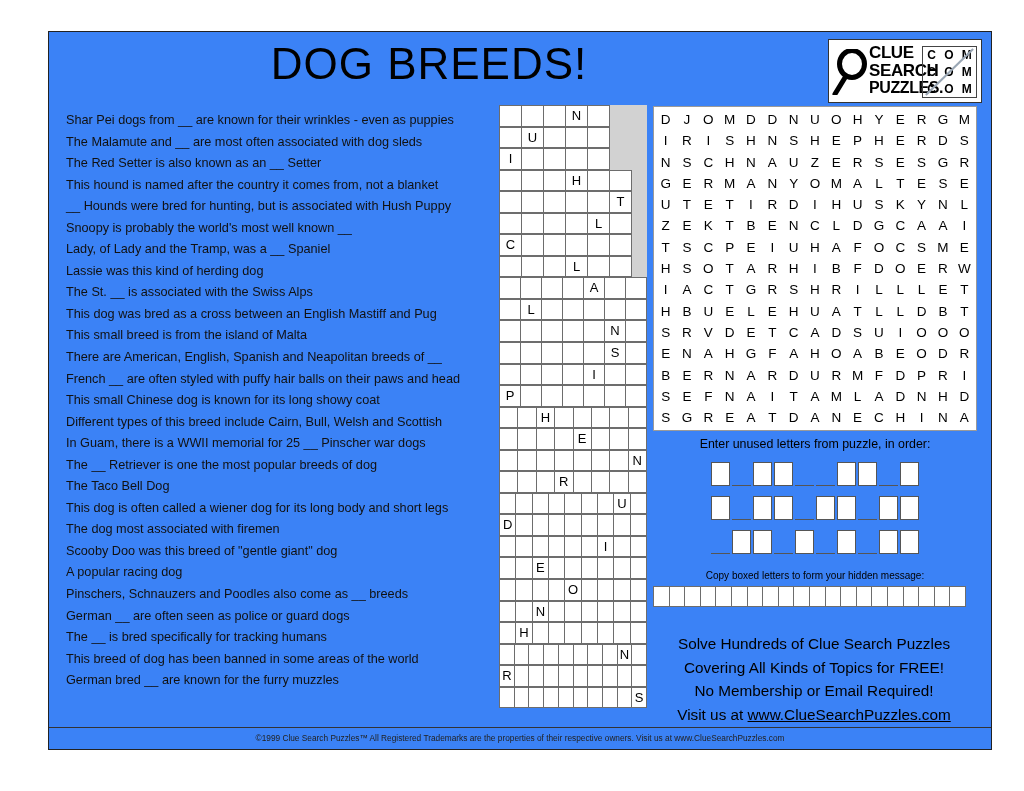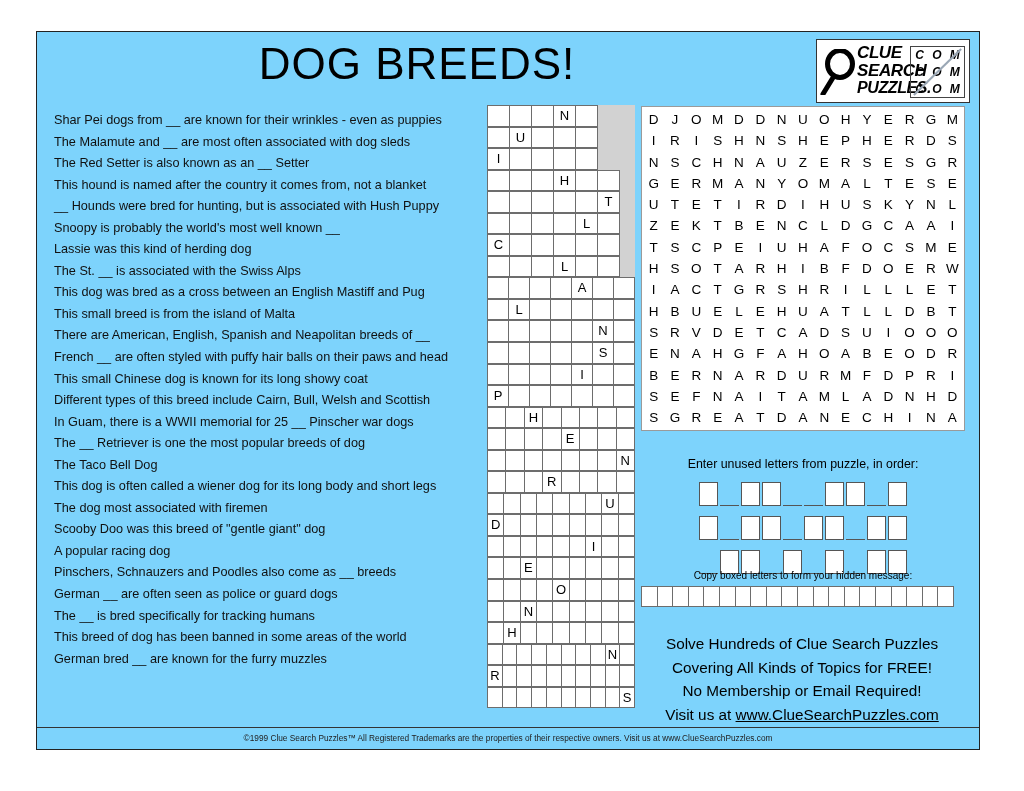--- a/index.html
+++ b/index.html
@@ -1,27 +1,27 @@
 <!DOCTYPE html>
 <html><head>
 <meta charset="utf-8">
 <title>Dog Breeds Clue Search Puzzle</title>
 <style>
   html,body{margin:0;padding:0;background:#ffffff;}
   body{font-family:"Liberation Sans","DejaVu Sans",sans-serif;color:#000;}
   #page{position:relative;width:1024px;height:791px;background:#fff;overflow:hidden;}
-  #sheet{position:absolute;left:36px;top:31px;width:944px;height:719px;border:1px solid #222;background:#7dd3fc;box-sizing:border-box;}
+  #sheet{position:absolute;left:48px;top:31px;width:944px;height:719px;border:1px solid #222;background:#3b82f6;box-sizing:border-box;}
 
   
   #title{position:absolute;left:0;top:10px;width:760px;text-align:center;
          font-size:44px;letter-spacing:1px;font-weight:400;line-height:1;
          font-family:"Liberation Sans","DejaVu Sans",sans-serif;}
 
   
-  #logo{position:absolute;right:9px;top:7px;width:154px;height:64px;border:1px solid #333;background:#fff;box-sizing:border-box;font-style:italic;}
+  #logo{position:absolute;right:9px;top:7px;width:154px;height:64px;border:1px solid #333;background:#fff;box-sizing:border-box;}
   #logo .glass{position:absolute;left:3px;top:9px;width:40px;height:46px;}
   #logo .words{position:absolute;left:40px;top:4px;width:72px;}
   #logo .words div{font-weight:bold;font-size:17px;line-height:17.5px;letter-spacing:-0.4px;}
   #logo .words div.w3{white-space:nowrap;font-size:16px;}
   #logo .comgrid{position:absolute;right:4px;top:6px;width:55px;height:52px;border:1px solid #444;box-sizing:border-box;}
   #logo .comgrid .crow{display:flex;height:33.33%;align-items:center;justify-content:space-around;}
   #logo .comgrid .crow span{font-size:12px;font-weight:bold;line-height:1;}
   #logo .diag{position:absolute;left:0;top:0;width:100%;height:100%;}
 
   
@@ -35,21 +35,21 @@
          box-sizing:border-box;background:#fff;font-size:13px;line-height:19.5px;text-align:center;}
   .xcell:first-child{margin-left:0;}
   .xfill{flex:1 1 auto;background:#d2d2d2;border-top:1px solid #d2d2d2;border-bottom:1px solid #d2d2d2;margin-top:-1px;}
 
   
   #wsbox{position:absolute;left:604px;top:74px;width:324px;border:1px solid #9a9a9a;background:#fff;box-sizing:border-box;padding:2px 1px;}
   .wsrow{display:flex;height:21.3px;}
   .wscell{flex:1 1 0;text-align:center;font-size:13.5px;line-height:21.3px;letter-spacing:0;}
 
   
-  #unusedbox{position:absolute;left:604px;top:405px;width:324px;margin-top:20px;}
+  #unusedbox{position:absolute;left:604px;top:405px;width:324px;}
   #unusedbox .hdr{text-align:center;font-size:12.4px;line-height:15px;}
   .blankrow{display:flex;justify-content:center;align-items:flex-end;height:32px;margin-top:2px;}
   .bx{width:19px;height:24px;border:1px solid #555;box-sizing:border-box;background:#fff;margin:0 1px;}
   .bu{width:19px;height:24px;border-bottom:1.6px solid #555;box-sizing:border-box;margin:0 1px;}
 
   #msgbox{position:absolute;left:604px;top:536px;width:324px;}
   #msgbox .hdr{text-align:center;font-size:10px;line-height:16px;}
   #msgcells{display:flex;margin-top:2px;width:313px;}
   #msgcells .mc{flex:1 1 0;height:21px;border:1px solid #6d6d6d;margin-left:-1px;box-sizing:border-box;background:#fff;}
   #msgcells .mc:first-child{margin-left:0;}
@@ -103,20 +103,21 @@
       </div>
     </div>
 
     <div id="clues">
         <div class="clue">Shar Pei dogs from __ are known for their wrinkles - even as puppies</div>
         <div class="clue">The Malamute and __ are most often associated with dog sleds</div>
         <div class="clue">The Red Setter is also known as an __ Setter</div>
         <div class="clue">This hound is named after the country it comes from, not a blanket</div>
         <div class="clue">__ Hounds were bred for hunting, but is associated with Hush Puppy</div>
         <div class="clue">Snoopy is probably the world's most well known __</div>
+        <div class="clue">Lady, of Lady and the Tramp, was a __ Spaniel</div>
         <div class="clue">Lassie was this kind of herding dog</div>
         <div class="clue">The St. __ is associated with the Swiss Alps</div>
         <div class="clue">This dog was bred as a cross between an English Mastiff and Pug</div>
         <div class="clue">This small breed is from the island of Malta</div>
         <div class="clue">There are American, English, Spanish and Neapolitan breeds of __</div>
         <div class="clue">French __ are often styled with puffy hair balls on their paws and head</div>
         <div class="clue">This small Chinese dog is known for its long showy coat</div>
         <div class="clue">Different types of this breed include Cairn, Bull, Welsh and Scottish</div>
         <div class="clue">In Guam, there is a WWII memorial for 25 __ Pinscher war dogs</div>
         <div class="clue">The __ Retriever is one the most popular breeds of dog</div>

